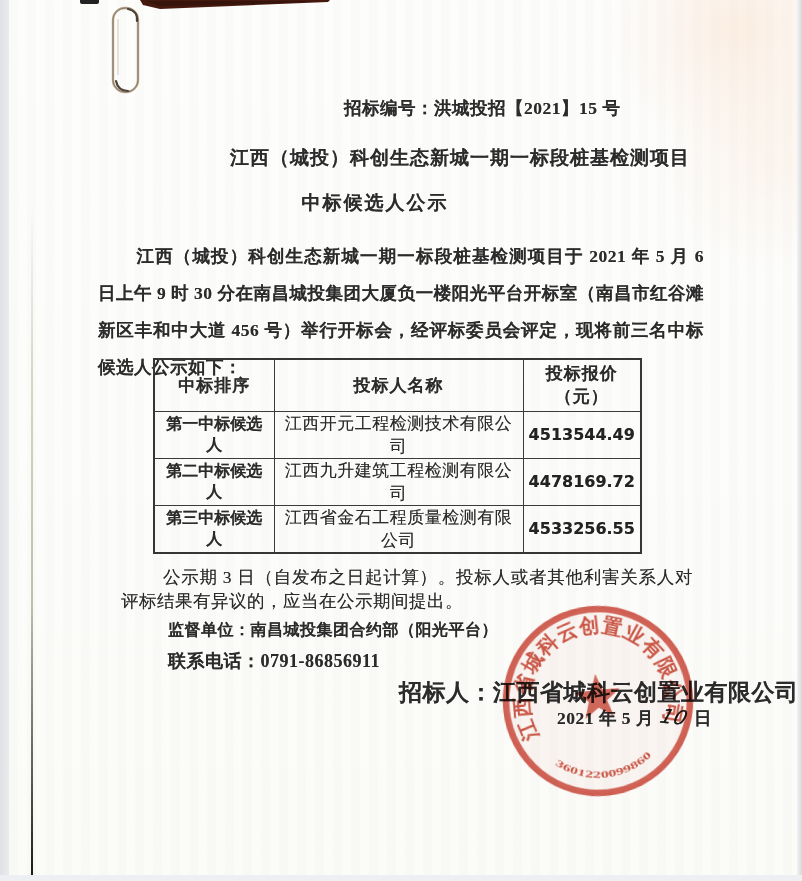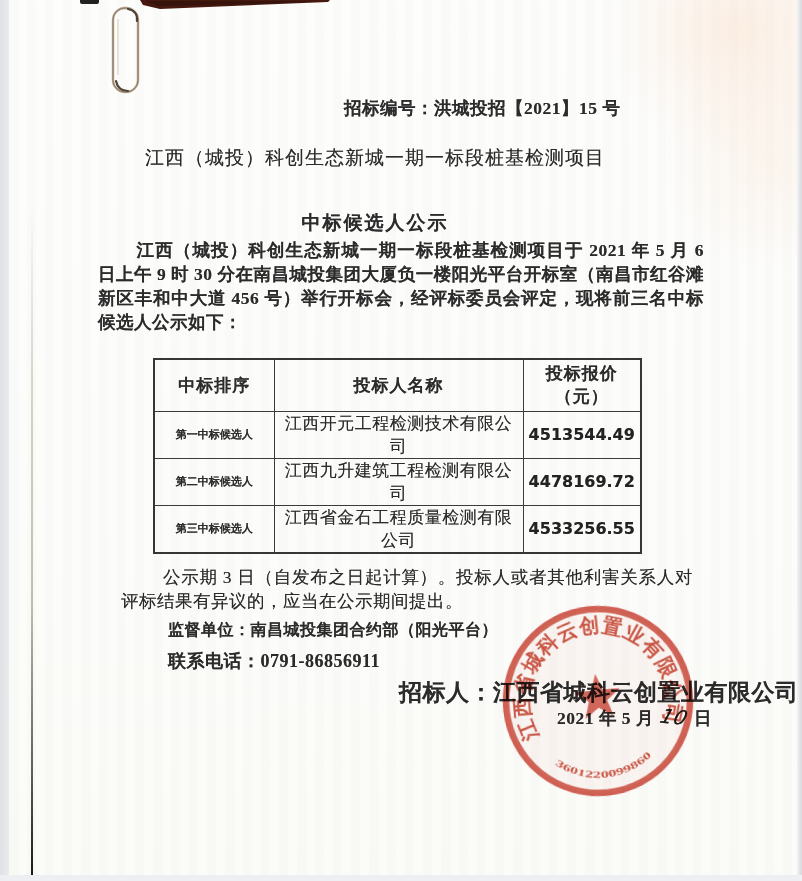--- a/index.html
+++ b/index.html
@@ -29,40 +29,40 @@
                   rgba(150,130,85,0) 0%, rgba(150,130,85,.3) 25%,
                   rgba(110,95,60,.4) 60%, rgba(45,38,28,.75) 85%, rgba(15,13,10,.95) 100%); }
   .corner-dash{ position:absolute; left:80px; top:0; width:19px; height:4px;
                 background:#222; border-radius:0 0 2px 2px; }
   .backing-wedge{ position:absolute; left:138px; top:0; width:195px; height:12px; }
   .paperclip { position:absolute; left:108px; top:5px; width:36px; height:94px; }
 
   
   .txt { position:absolute; letter-spacing:.5px; text-shadow:0 0 .6px rgba(40,40,40,.55); }
   .ref-line   { top:96px;  left:344px; font-size:17.5px; font-weight:700; }
-  .doc-title  { top:145px; left:60px; width:630px; text-align:center;
-                font-size:19px; font-weight:400; letter-spacing:1px; }
+  .doc-title  { top:145px; left:60px; width:630px; text-align:right;
+                font-size:19px; font-weight:700; letter-spacing:1px; }
   .doc-subtitle{ top:190px; left:60px; width:630px; text-align:center;
-                font-size:19px; font-weight:700; letter-spacing:2px;margin-top:20px; }
+                font-size:19px; font-weight:700; letter-spacing:2px; }
   .intro      { top:238px; left:98px; width:606px; font-size:17.5px; font-weight:600;
-                line-height:24px; text-align:justify; text-indent:2.2em; }
+                line-height:37px; text-align:justify; text-indent:2.2em; }
 
   table.results {
     position:absolute; top:358px; left:153px; border-collapse:collapse;
     background:transparent;
   }
   table.results td, table.results th {
     border:1.6px solid #3b3b3b; text-align:center; vertical-align:middle;
     padding:0 4px; text-shadow:0 0 .6px rgba(40,40,40,.5);
   }
   table.results { border:2px solid #363636; }
   th.c-rank { width:120px; } th.c-bidder { width:249px; } th.c-price { width:118px; }
   tr.hdr th { height:52px; font-size:17px; font-weight:700; letter-spacing:1px; }
   tr.row td { height:47px; }
-  td.rank   { font-size:11px; font-weight:600; }
+  td.rank   { font-size:16px; font-weight:600; }
   td.bidder { font-size:17px; font-weight:400; letter-spacing:.5px; }
   td.price  { font-family:"DejaVu Sans","Liberation Sans",sans-serif;
               font-size:16px; font-weight:700; color:#232323; }
 
   .publicity  { top:565px; left:121px; width:572px; font-size:17.5px; font-weight:400;
                 line-height:24px; text-align:justify; text-indent:2.4em; }
   .supervisor { top:620px; left:168px; font-size:16px; font-weight:600; }
   .phone      { top:649px; left:168px; font-size:18px; font-weight:600; }
   .tenderer   { top:677px; left:399px; font-size:23px; font-weight:600;font-family:Liberation Serif, serif; }
   .issue-date { top:705px; left:557px; font-size:17.5px; font-weight:600; }

